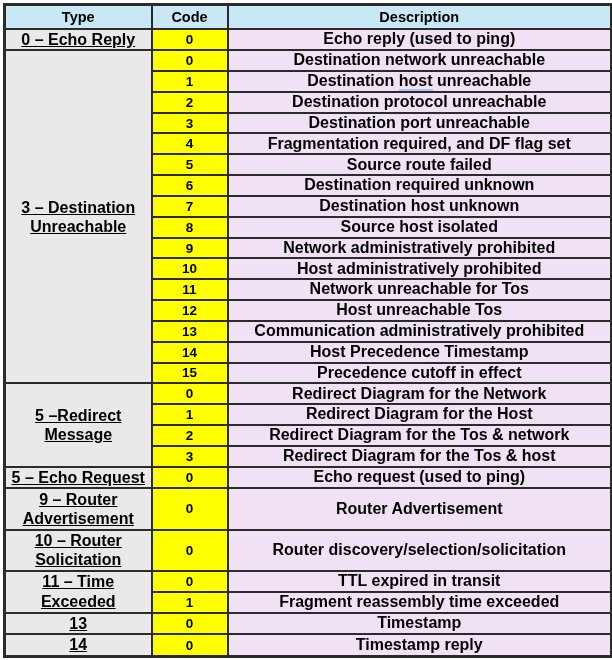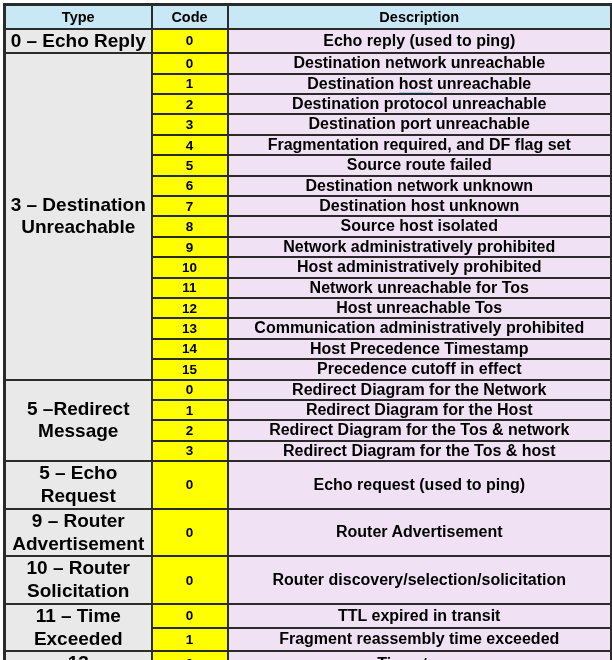--- a/index.html
+++ b/index.html
@@ -42,22 +42,23 @@
   }
   tr.hdr { height: 24px; }
   tr.row { height: 19px; }
   tr.tall { height: 40px; }
   th {
     background: var(--header-bg);
     font-size: 14.5px;
   }
   td.type-cell {
     background: var(--type-bg);
-    font-size: 19px;
+    font-size: 16px;
     line-height: 1.2;
+    text-decoration: underline;
   }
   td.code-cell {
     background: var(--code-bg);
     font-size: 13.5px;
   }
   td.desc-cell {
     background: var(--desc-bg);
     font-size: 16px;
     line-height: 1.15;
   }
@@ -111,21 +112,21 @@
         <tr class="row">
           <td class="code-cell">4</td>
           <td class="desc-cell">Fragmentation required, and DF flag set</td>
         </tr>
         <tr class="row">
           <td class="code-cell">5</td>
           <td class="desc-cell">Source route failed</td>
         </tr>
         <tr class="row">
           <td class="code-cell">6</td>
-          <td class="desc-cell">Destination network unknown</td>
+          <td class="desc-cell">Destination required unknown</td>
         </tr>
         <tr class="row">
           <td class="code-cell">7</td>
           <td class="desc-cell">Destination host unknown</td>
         </tr>
         <tr class="row">
           <td class="code-cell">8</td>
           <td class="desc-cell">Source host isolated</td>
         </tr>
         <tr class="row">

